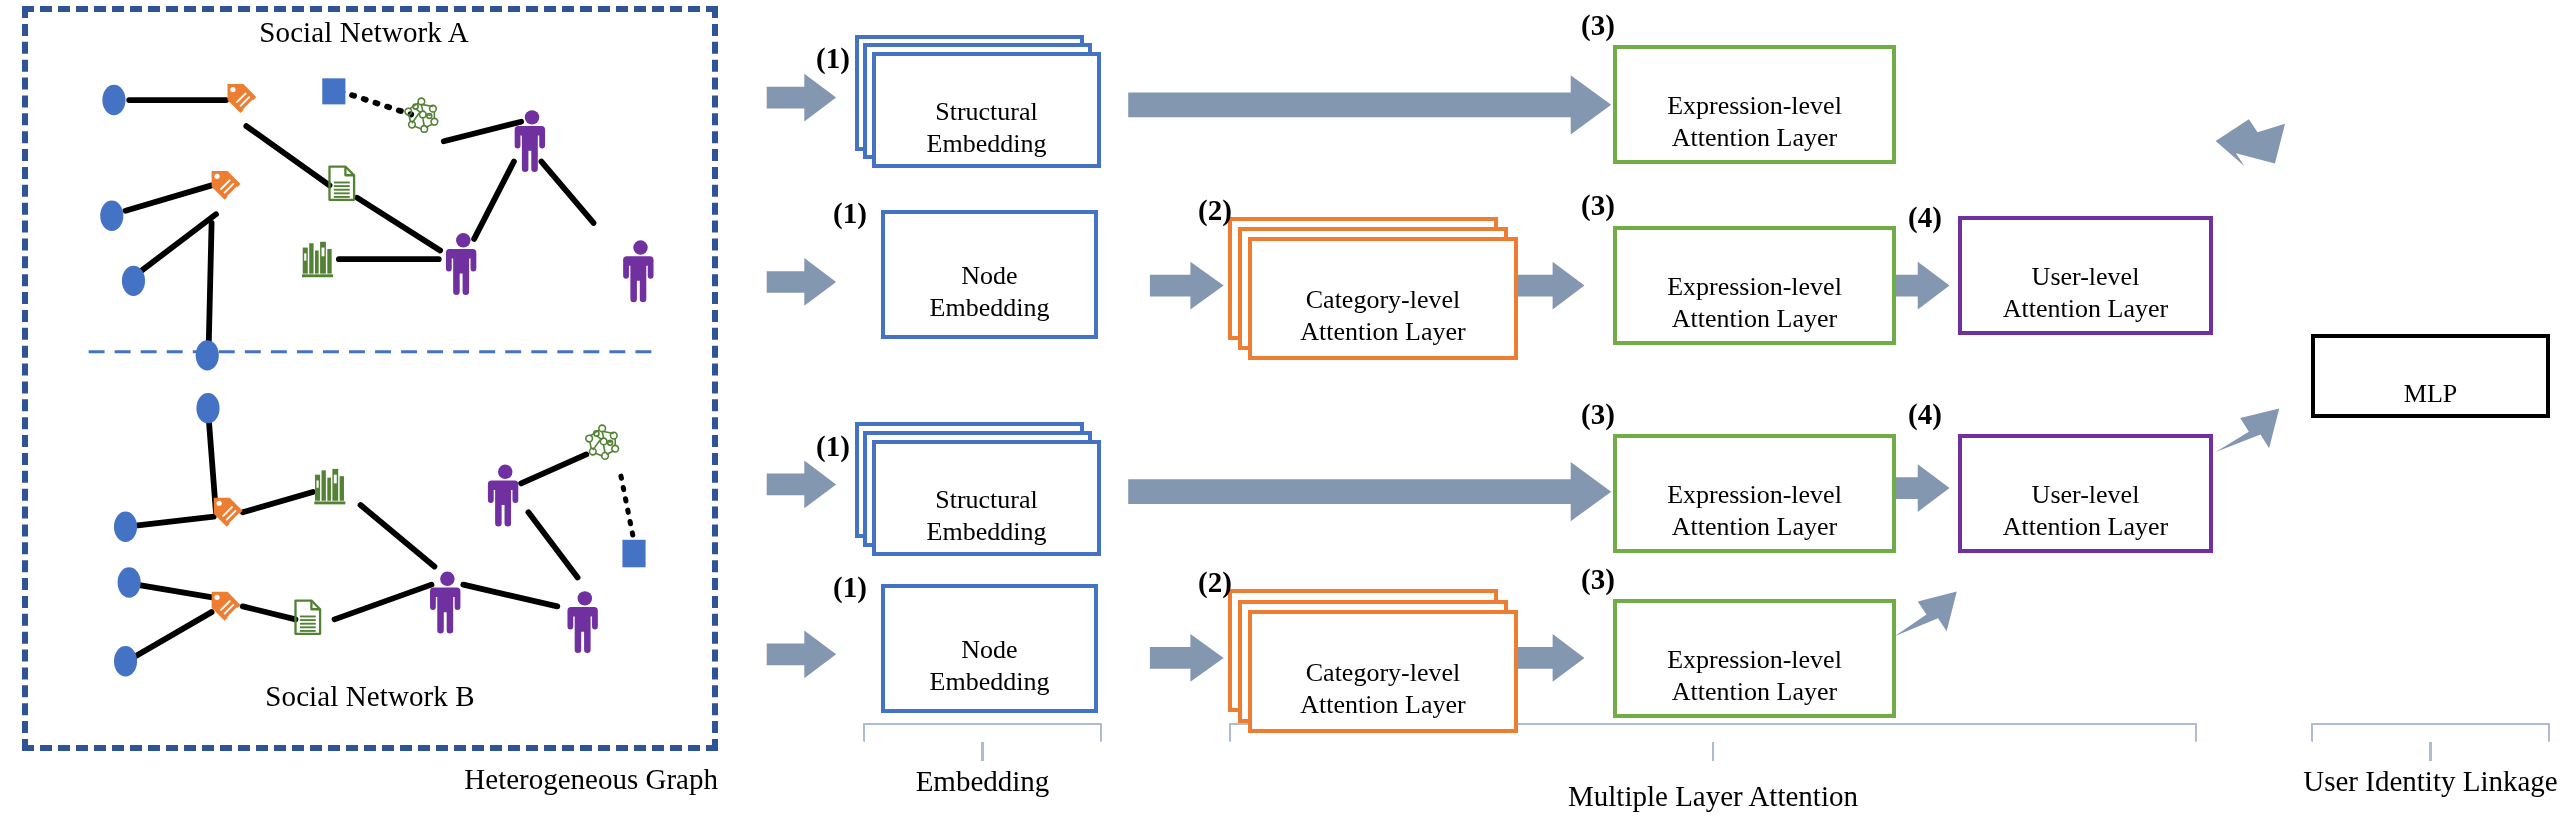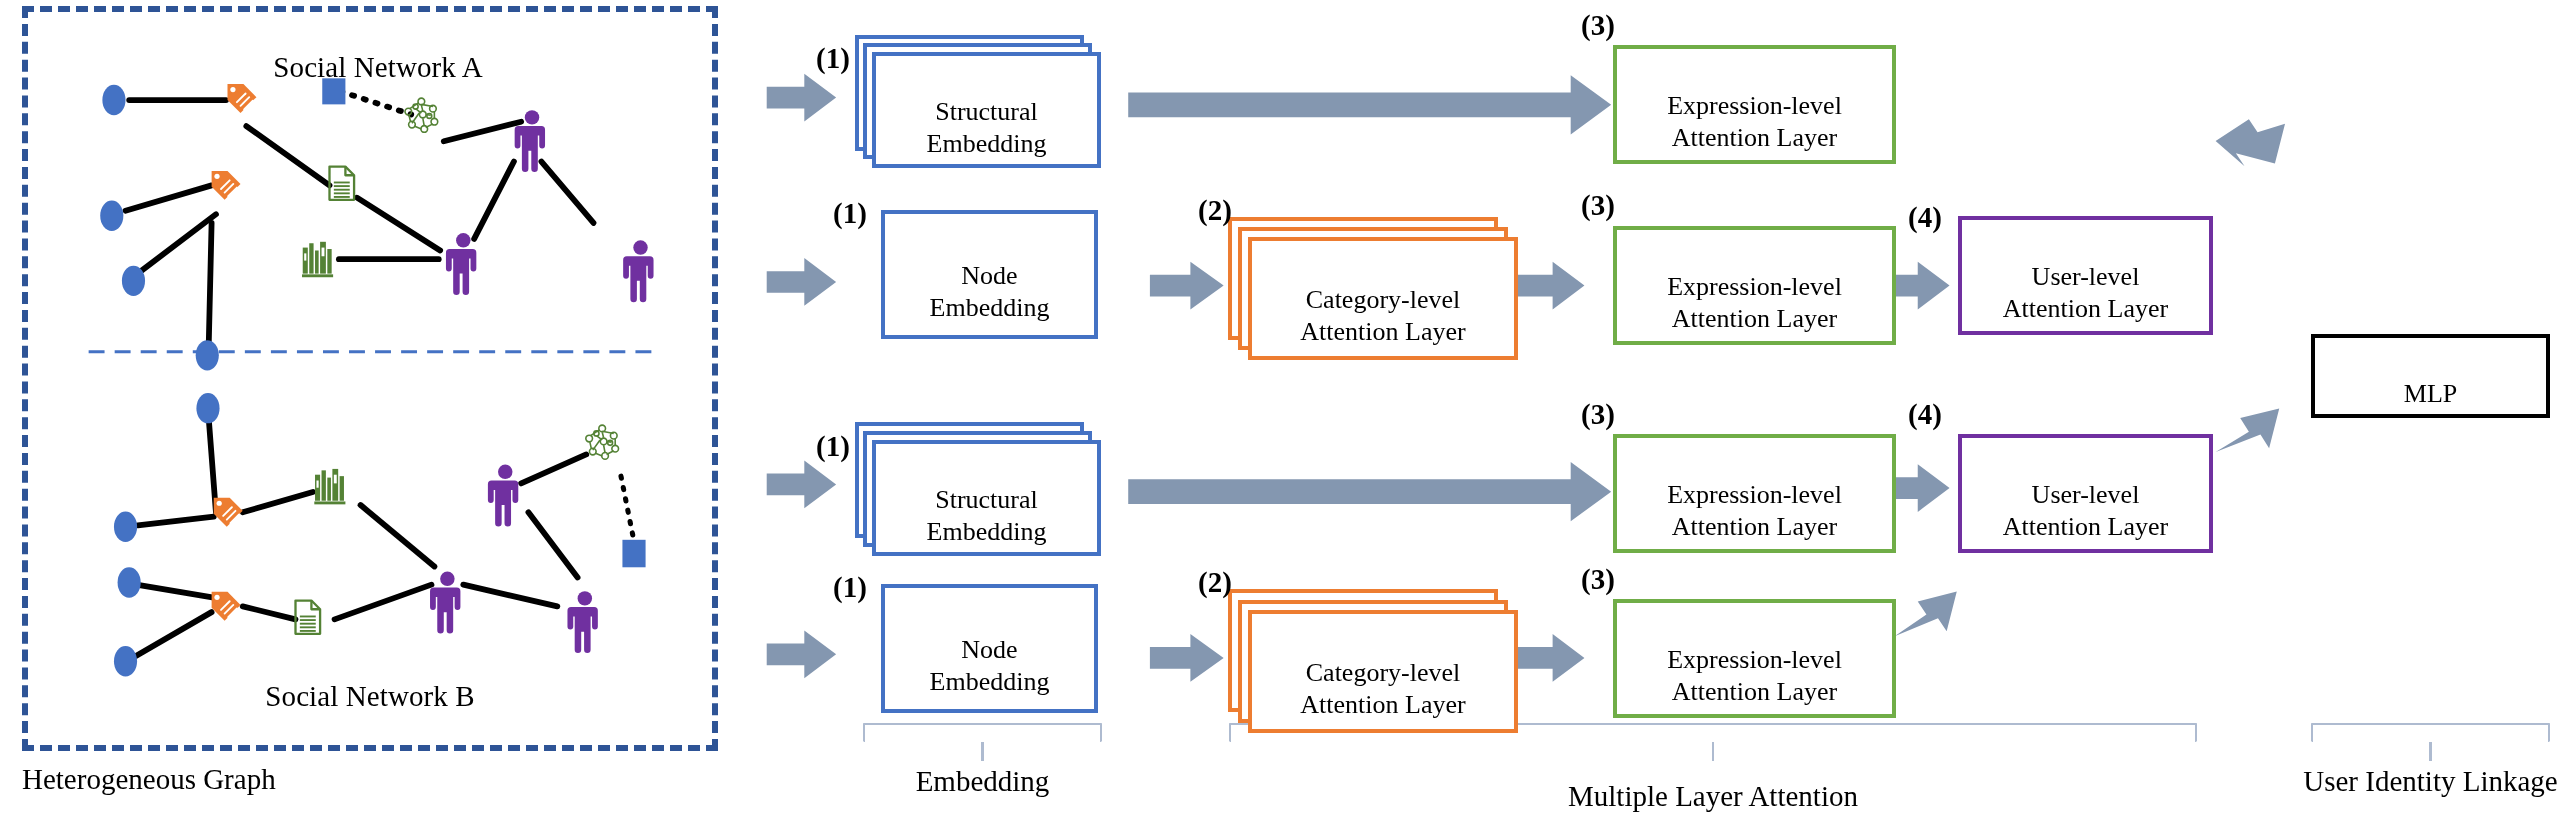--- a/index.html
+++ b/index.html
@@ -5,23 +5,23 @@
   html,body{margin:0;padding:0;background:#fff;}
   body{width:2576px;height:817px;position:relative;overflow:hidden;
        font-family:"Liberation Serif","DejaVu Serif",serif;color:#000;}
   .abs{position:absolute;}
 
   
   #graph-panel{left:22px;top:5.8px;width:696px;height:745px;
                border:6.5px dashed #2E5496;box-sizing:border-box;background:#fff;}
   #graph-svg{left:22px;top:5.8px;width:696px;height:745px;}
   .net-title{text-align:center;font-size:29px;letter-spacing:0.1px;white-space:nowrap;}
-  #net-a-title{left:30px;top:16px;width:696px;margin-top:35px;}
+  #net-a-title{left:16px;top:16px;width:696px;}
   #net-b-title{left:22px;top:680px;width:696px;}
-  #graph-caption{left:22px;top:763px;width:696px;text-align:left;font-size:29px;}
+  #graph-caption{left:22px;top:763px;width:696px;text-align:right;font-size:29px;}
 
   
   .pbox{box-sizing:border-box;background:#fff;display:flex;align-items:center;
         justify-content:center;text-align:center;line-height:1.22;z-index:5;}
   .pbox .ptxt{font-size:26px;padding:0 4.3px;margin-top:35px;}
   .ghost{box-sizing:border-box;background:#fff;z-index:3;}
   .bdr-blue{border:4.3px solid #4472C4;}
   .bdr-orange{border:4.3px solid #ED7D31;}
   .bdr-green{border:4.3px solid #70AD47;font-family:Liberation Serif, serif;}
   .bdr-purple{border:4.3px solid #7030A0;}

